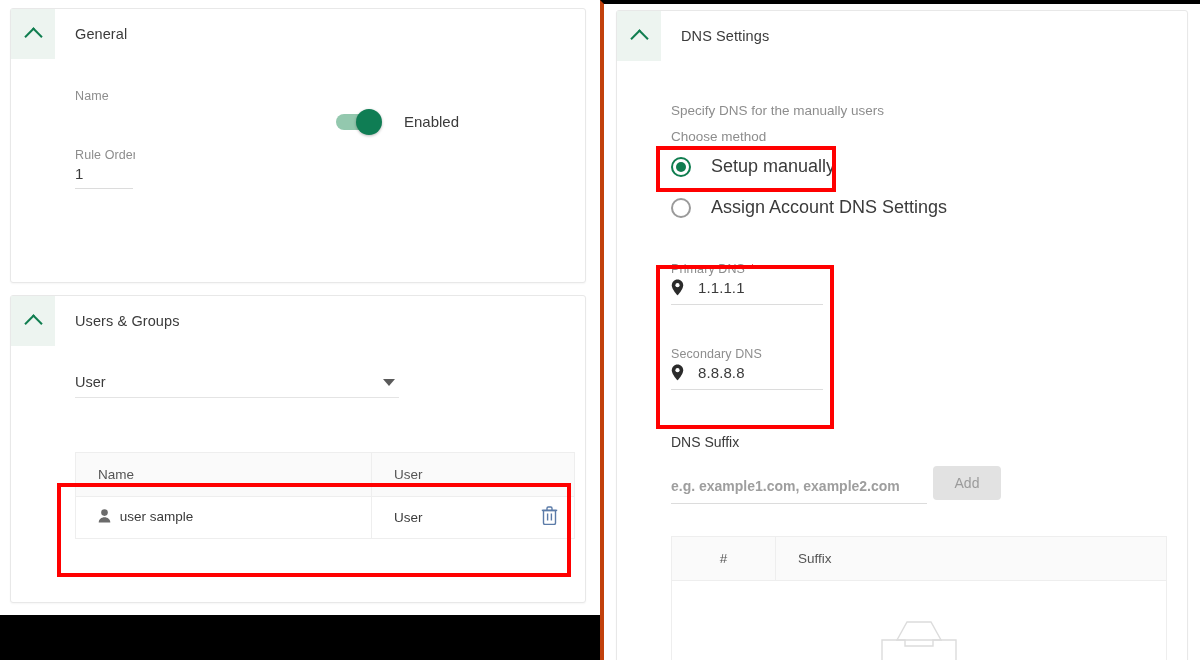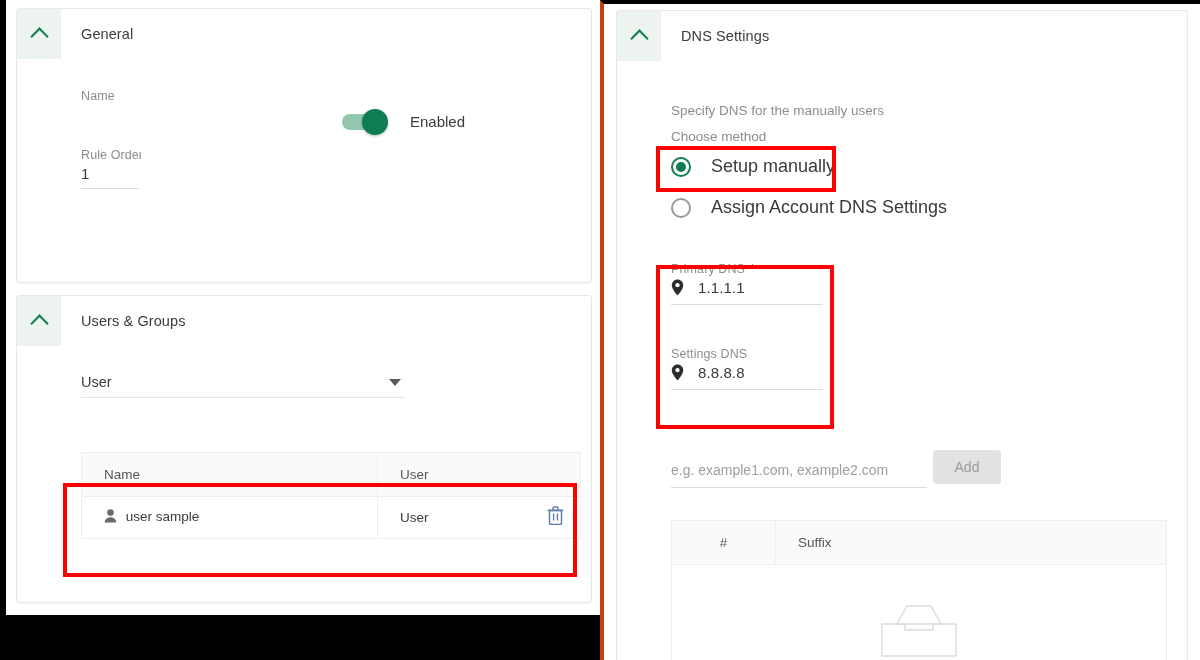--- a/index.html
+++ b/index.html
@@ -6,21 +6,21 @@
   html, body {
     width: 1200px; height: 660px;
     background: #000000;
     font-family: "Liberation Sans", sans-serif;
     overflow: hidden;
   }
   .screen { position: relative; width: 1200px; height: 660px; background: #000; }
 
   
   .left-panel {
-    position: absolute; left: 6px; top: 0;
+    position: absolute; left: 0; top: 0;
     width: 708px; height: 615px;
     background: #ffffff;
     overflow: hidden;
   }
   .left-inner { position: relative; width: 596px; padding: 8px 10px 0 10px; }
 
   
   .right-panel {
     position: absolute; left: 600px; top: 0;
     width: 600px; height: 660px;
@@ -315,40 +315,41 @@
                   <circle cx="6.5" cy="6.2" r="2.1" fill="#ffffff"></circle>
                 </svg>
               </span>
               <span class="val">1.1.1.1</span>
             </div>
           </div>
 
           <div style="height:42px;"></div>
 
           <div>
-            <div class="field-label">Settings DNS</div>
+            <div class="field-label">Secondary DNS</div>
             <div class="underline-input" style="width:152px; padding-bottom:8px;">
               <span style="margin-right:14px;display:flex;">
                 <svg width="13" height="17" viewBox="0 0 13 17">
                   <path d="M6.5 0.6C3.3.6.8 3.1.8 6.3c0 4.3 5.7 10.1 5.7 10.1s5.7-5.8 5.7-10.1C12.2 3.1 9.7.6 6.5.6z" fill="#2b2b2b"></path>
                   <circle cx="6.5" cy="6.2" r="2.1" fill="#ffffff"></circle>
                 </svg>
               </span>
               <span class="val">8.8.8.8</span>
             </div>
           </div>
 
           <div style="height:44px;"></div>
 
+          <div style="font-size:14px;color:#3b3b3b;">DNS Suffix</div>
 
           <div style="height:16px;"></div>
 
           <div style="display:flex; align-items:flex-end;">
             <div class="underline-input" style="width:256px; padding-bottom:9px;">
-              <span class="placeholder" style="font-size:14px;">e.g. example1.com, example2.com</span>
+              <span class="placeholder" style="font-size:14px;font-weight:bold;">e.g. example1.com, example2.com</span>
             </div>
             <button class="add-btn" style="margin-left:6px;margin-bottom:4px;">Add</button>
           </div>
 
           <div style="height:32px;"></div>
 
           <table class="tbl" style="width:496px;">
             <thead>
               <tr>
                 <th style="width:104px; text-align:center; padding-left:0;">#</th>

